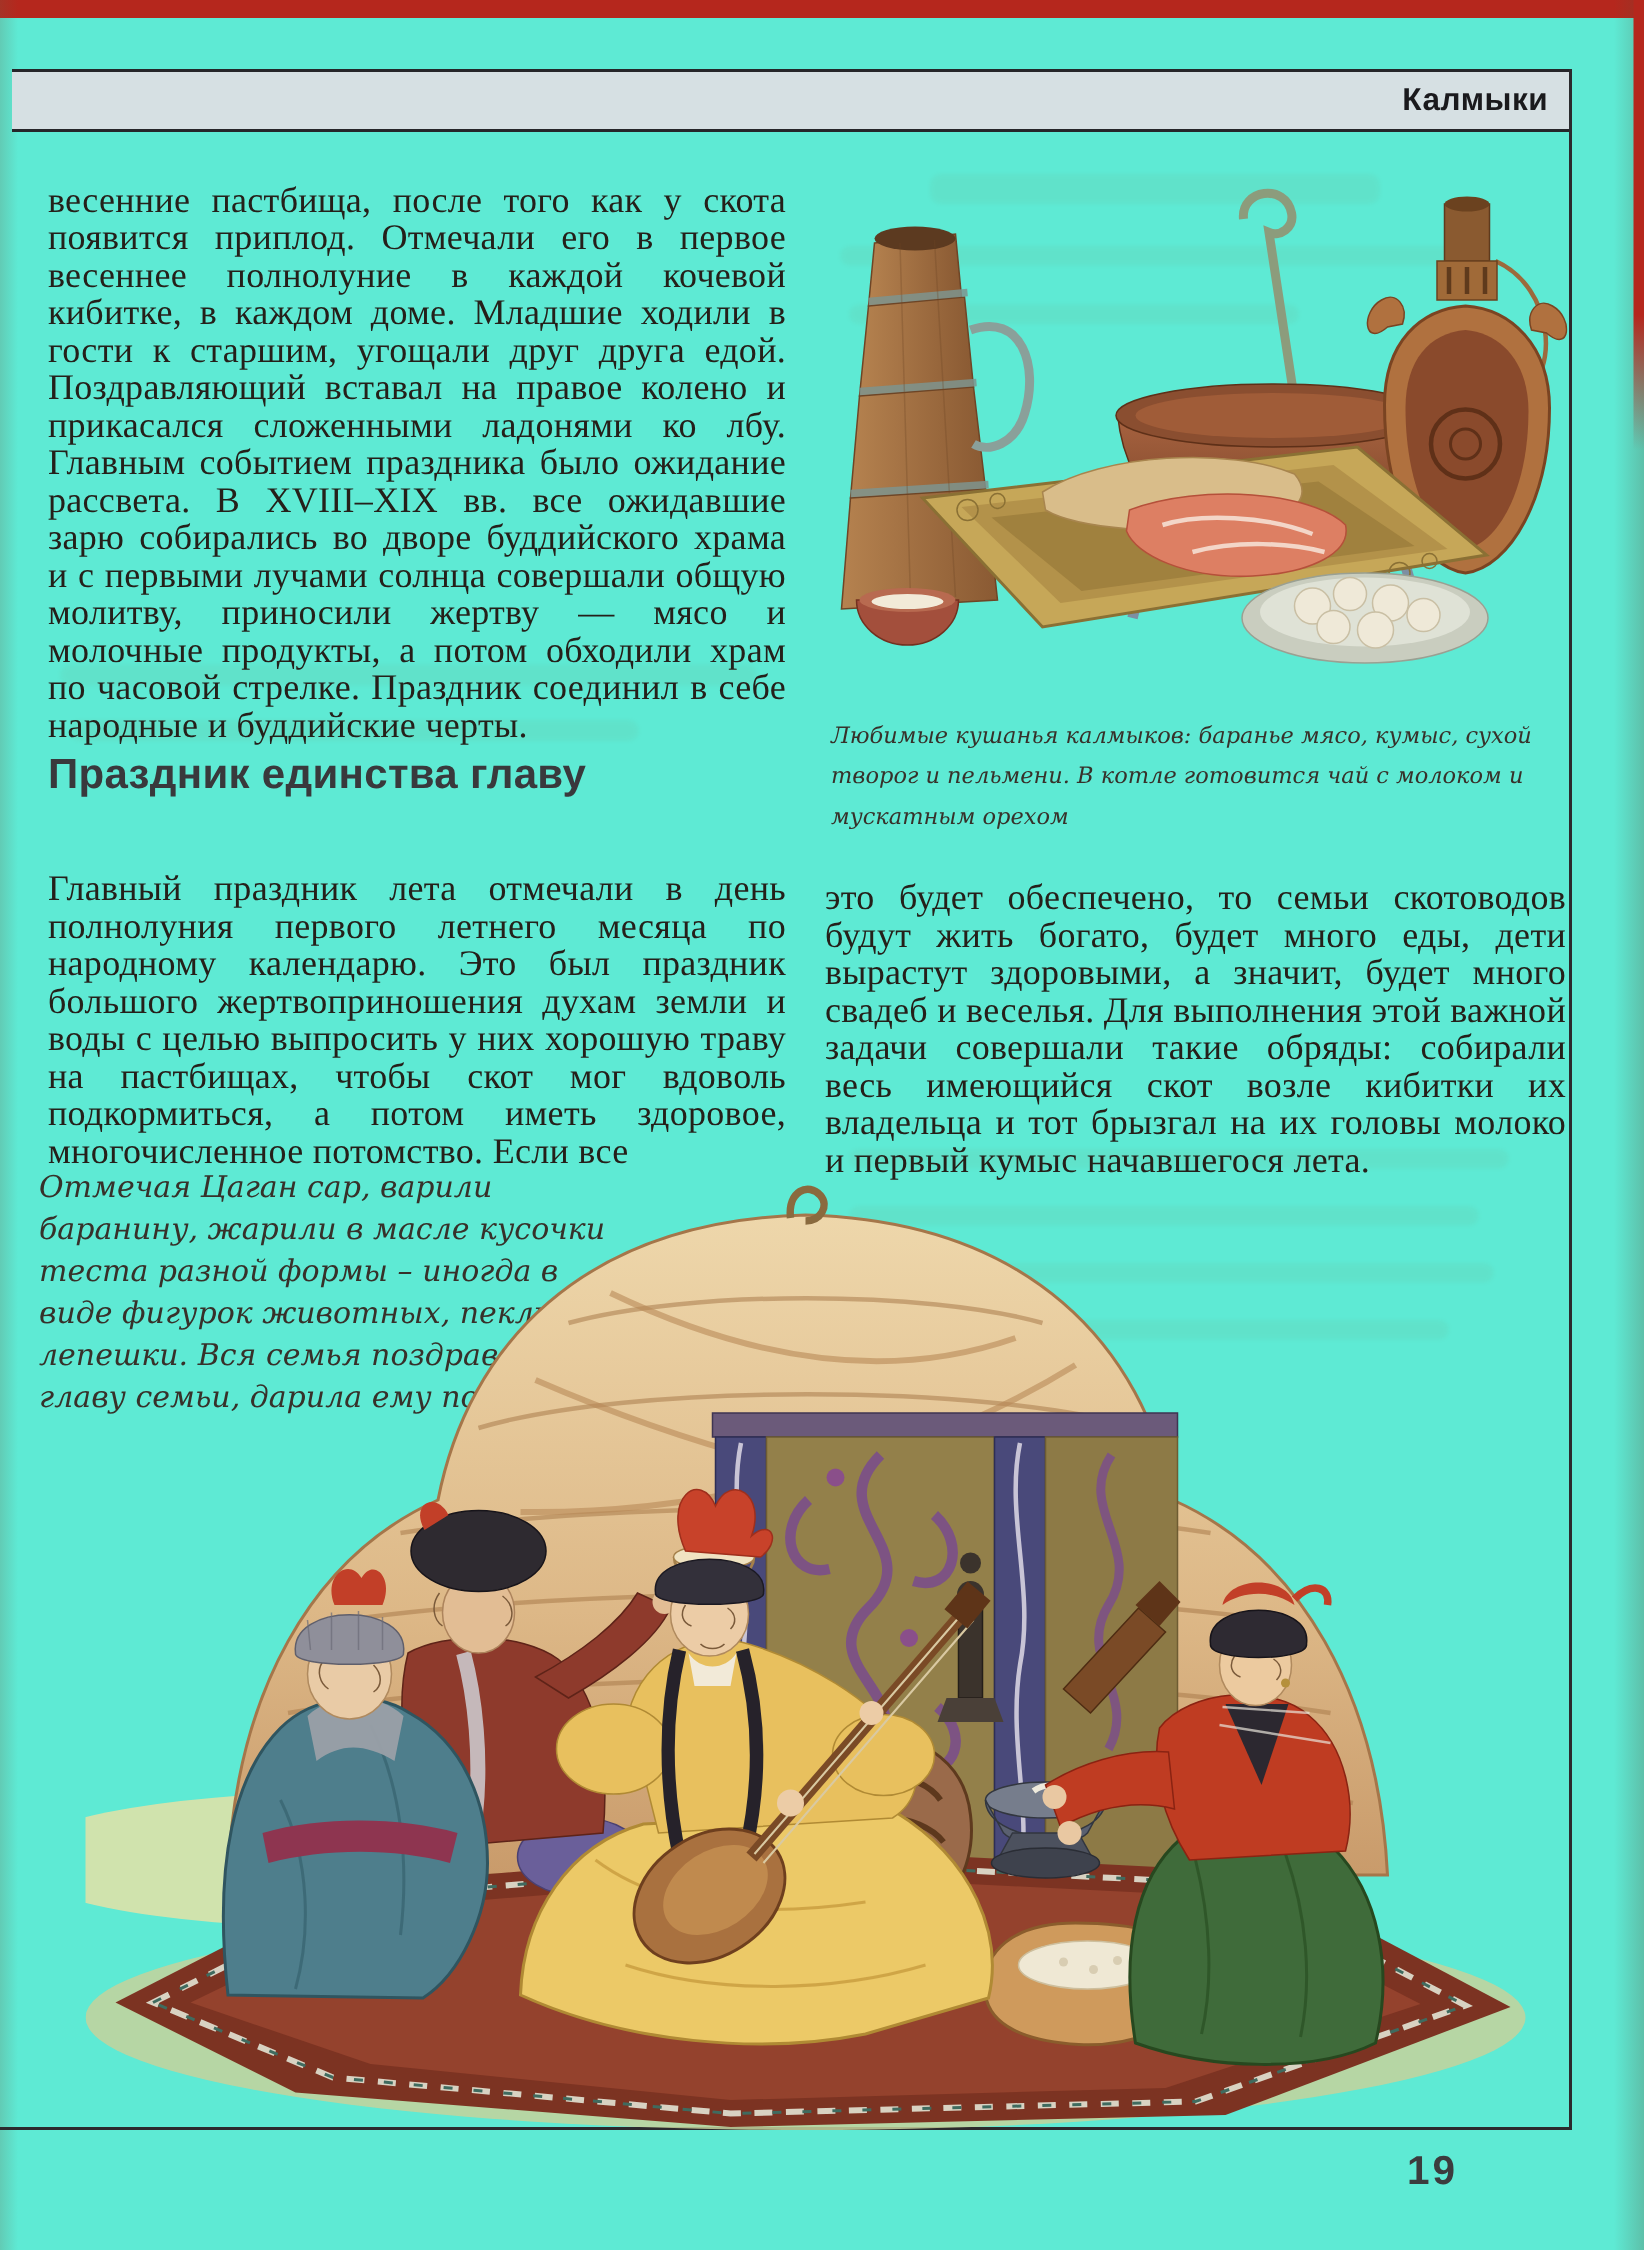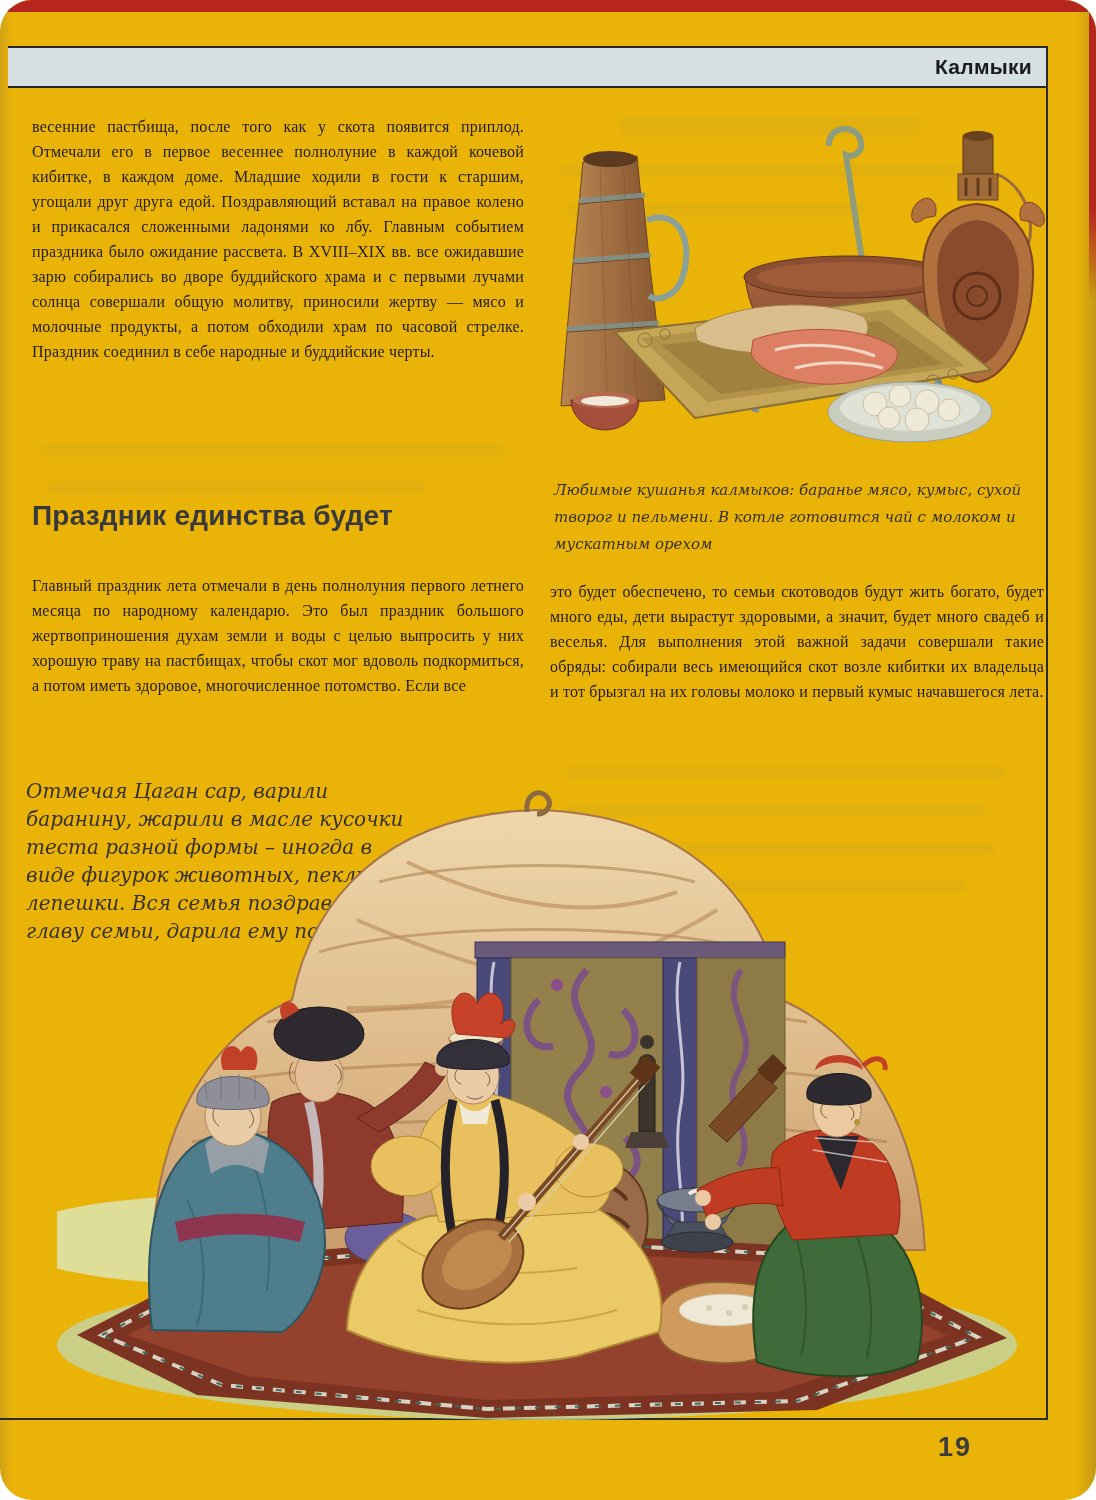--- a/index.html
+++ b/index.html
@@ -1,22 +1,21 @@
 <!DOCTYPE html>
 <html lang="ru"><head>
 <meta charset="utf-8">
 <style>
   html,body{margin:0;padding:0;}
   .page{
     position:relative;
     width:1096px;height:1500px;
-    background:#eab308;
+    background:#5eead4;
     overflow:hidden;
     font-family:"Liberation Serif", serif;
-    border-radius:32px;
   }
   
   .topbar{position:absolute;left:0;top:0;width:1096px;height:12px;}
   .left-gutter{position:absolute;left:0;top:0;width:12px;height:1500px;
     background:linear-gradient(to right, rgba(110,95,70,.22), rgba(110,95,70,0));}
   .right-curve{position:absolute;left:1076px;top:0;width:20px;height:1500px;
     background:linear-gradient(to right, rgba(0,0,0,0), rgba(92,82,58,.28));}
   .red-sliver{position:absolute;left:1089px;top:0;width:7px;height:300px;
     background:linear-gradient(to bottom,#b5271d 0%,#b5271d 70%,rgba(181,39,29,0) 100%);}
   
@@ -28,21 +27,21 @@
   }
   .band .title{
     font-family:"Liberation Sans", sans-serif;font-weight:bold;
     font-size:21px;color:#1a1a1d;padding-right:16px;letter-spacing:.3px;
   }
   
   .frame-right{position:absolute;left:1046px;top:46px;height:1374px;border-left:2px solid #2b2b2e;}
   .frame-bottom{position:absolute;left:0;top:1418px;width:1048px;border-top:2px solid #2b2b2e;}
   
   .body-text{
-    position:absolute;color:#25201a;font-size:16px;line-height:25px;
+    position:absolute;color:#25201a;font-size:24px;line-height:25px;
     text-align:justify;letter-spacing:.2px;
   }
   .para1{left:32px;top:98px;width:492px;}
   .para2{left:32px;top:557px;width:492px;}
   .para3{left:550px;top:563px;width:494px;}
   .heading{
     position:absolute;left:32px;top:477px;width:500px;
     font-family:"Liberation Sans", sans-serif;font-weight:bold;
     font-size:28px;line-height:31px;color:#39393c;letter-spacing:.2px;
   }
@@ -87,21 +86,21 @@
   <div class="ghost" style="left:40px;top:443px;width:465px;height:14px;"></div>
   <div class="ghost" style="left:46px;top:480px;width:380px;height:14px;"></div>
   <div class="ghost" style="left:566px;top:766px;width:440px;height:13px;"></div>
   <div class="ghost" style="left:566px;top:804px;width:420px;height:13px;"></div>
   <div class="ghost" style="left:566px;top:842px;width:430px;height:13px;"></div>
   <div class="ghost" style="left:566px;top:880px;width:400px;height:13px;"></div>
 
   <p class="body-text para1">весенние пастбища, после того как у скота появится приплод. Отмечали его в первое весеннее полнолуние в каждой кочевой кибитке, в каждом доме. Младшие ходили в гости к старшим, угощали друг друга едой. Поздравляющий вставал на правое колено и прикасался сложенными ладонями ко лбу. Главным событием праздника было ожидание рассвета. В XVIII–XIX вв. все ожидавшие зарю собирались во дворе буддийского храма и с первыми лучами солнца совершали общую молитву, приносили жертву — мясо и молочные продукты, а потом обходили храм по часовой стрелке. Праздник соединил в себе народные и буддийские черты.</p>
 
   <h2 class="heading">
-    <span style="display:block">Праздник единства будет</span>
+    <span style="display:block">Праздник единства главу</span>
   </h2>
 
   <p class="body-text para2">Главный праздник лета отмечали в день полнолуния первого летнего месяца по народному календарю. Это был праздник большого жертвоприношения духам земли и воды с целью выпросить у них хорошую траву на пастбищах, чтобы скот мог вдоволь подкормиться, а потом иметь здоровое, многочисленное потомство. Если все</p>
   <p class="body-text para3">это будет обеспечено, то семьи скотоводов будут жить богато, будет много еды, дети вырастут здоровыми, а значит, будет много свадеб и веселья. Для выполнения этой важной задачи совершали такие обряды: собирали весь имеющийся скот возле кибитки их владельца и тот брызгал на их головы молоко и первый кумыс начавшегося лета.</p>
 
   <p class="caption caption-food">Любимые кушанья калмыков: баранье мясо, кумыс, сухой творог и пельмени. В котле готовится чай с молоком и мускатным орехом</p>
   <p class="caption caption-yurt">Отмечая Цаган сар, варили баранину, жарили в масле кусочки теста разной формы – иногда в виде фигурок животных, пекли лепешки. Вся семья поздравляла главу семьи, дарила ему подарки</p>
 
   <figure class="fig fig-food">
     <svg viewBox="0 0 500 354">

